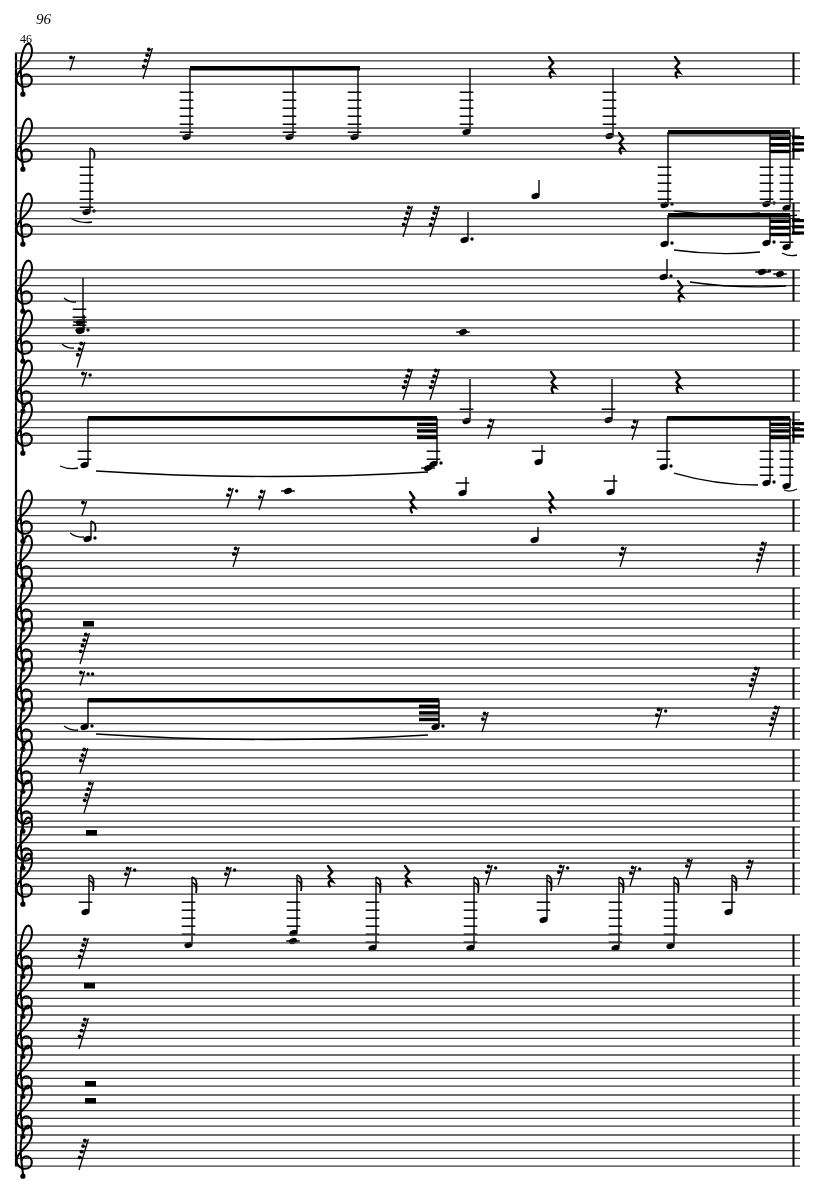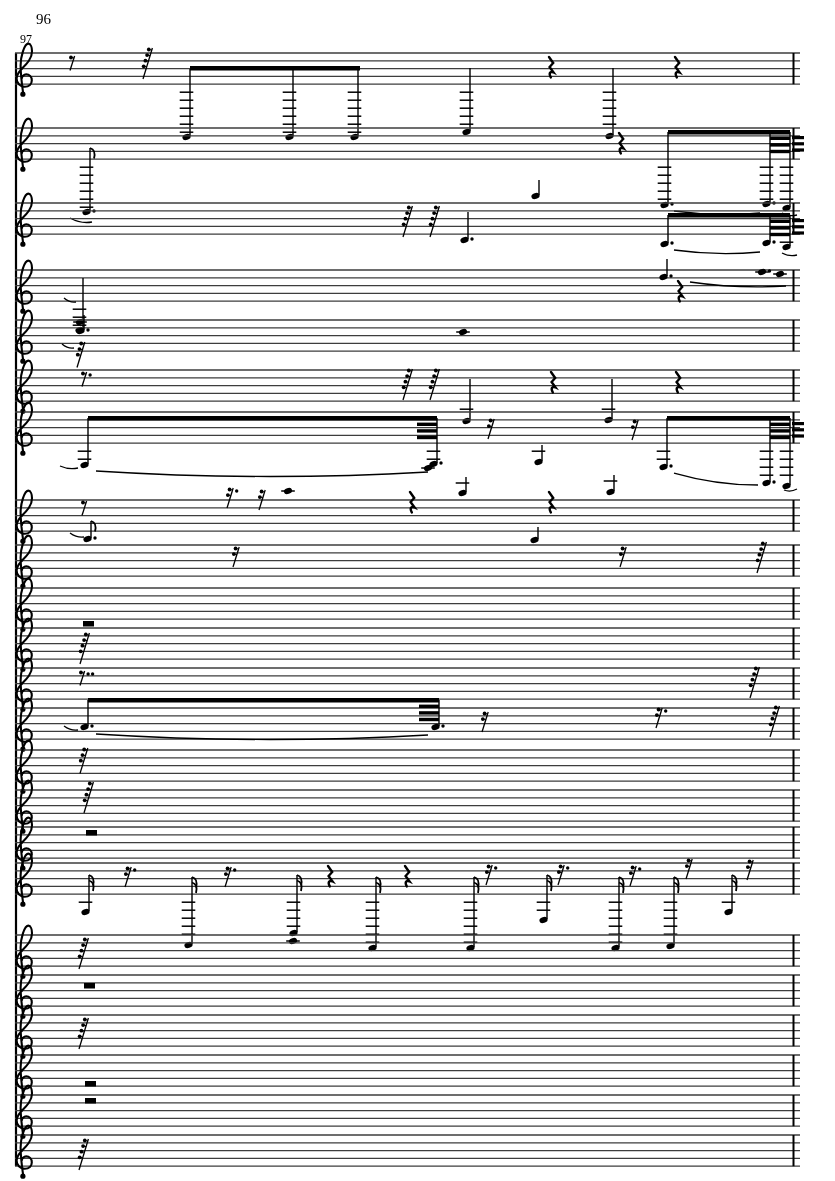--- a/index.html
+++ b/index.html
@@ -1,27 +1,27 @@
 <!DOCTYPE html>
 <html><head>
 <meta charset="utf-8">
 <style>
   html,body{margin:0;padding:0;background:#e8e8e8;font-family:"Liberation Serif",serif;}
   #score-page{position:relative;width:835px;height:1181px;background:#ffffff;margin:0 auto;overflow:hidden;}
   .measure-number{position:absolute;color:#000;font-family:"Liberation Serif",serif;line-height:1;}
-  #mn-96{left:36px;top:12px;font-size:15px;}
+  #mn-96{left:36px;top:12px;font-size:15px;font-style:italic;}
   #mn-97{left:20px;top:33px;font-size:12px;}
   svg{position:absolute;left:0;top:0;}
 </style>
 </head>
 <body>
 
 <div id="score-page">
   <div class="measure-number" id="mn-96">96</div>
-  <div class="measure-number" id="mn-97">97</div>
+  <div class="measure-number" id="mn-97">46</div>
   <svg id="score-svg" xmlns="http://www.w3.org/2000/svg" width="835" height="1181" viewBox="0 0 835 1181">
       <line x1="16" y1="53" x2="16" y2="1166" stroke="#000000" stroke-width="2.2"></line>
       <g>
         <line x1="15" y1="53" x2="800" y2="53" stroke="#3d3d3d" stroke-width="1.3"></line>
         <line x1="15" y1="60.8" x2="800" y2="60.8" stroke="#3d3d3d" stroke-width="1.3"></line>
         <line x1="15" y1="68.6" x2="800" y2="68.6" stroke="#3d3d3d" stroke-width="1.3"></line>
         <line x1="15" y1="76.4" x2="800" y2="76.4" stroke="#3d3d3d" stroke-width="1.3"></line>
         <line x1="15" y1="84.2" x2="800" y2="84.2" stroke="#3d3d3d" stroke-width="1.3"></line>
         <g transform="translate(24,53)">
           <path d="M -0.6 41.8 C -2.6 28 -3.4 18 -3.4 12.4 C -3.4 4 0.2 -9.4 4.4 -9.4 C 6.8 -9.4 8 -5.4 8 -1.8 C 8 5.8 2.6 11 -1.8 15.4 C -5.4 19 -7.4 22.2 -7.4 25.4 C -7.4 30.6 -3.4 33.8 0.9 33.8 C 5 33.8 7.8 31 7.8 27.4 C 7.8 23.8 5.2 21.4 2.2 21.4 C -0.3 21.4 -2.2 23.3 -2.2 25.6" fill="none" stroke="#000000" stroke-width="2.1" stroke-linecap="round"></path>

